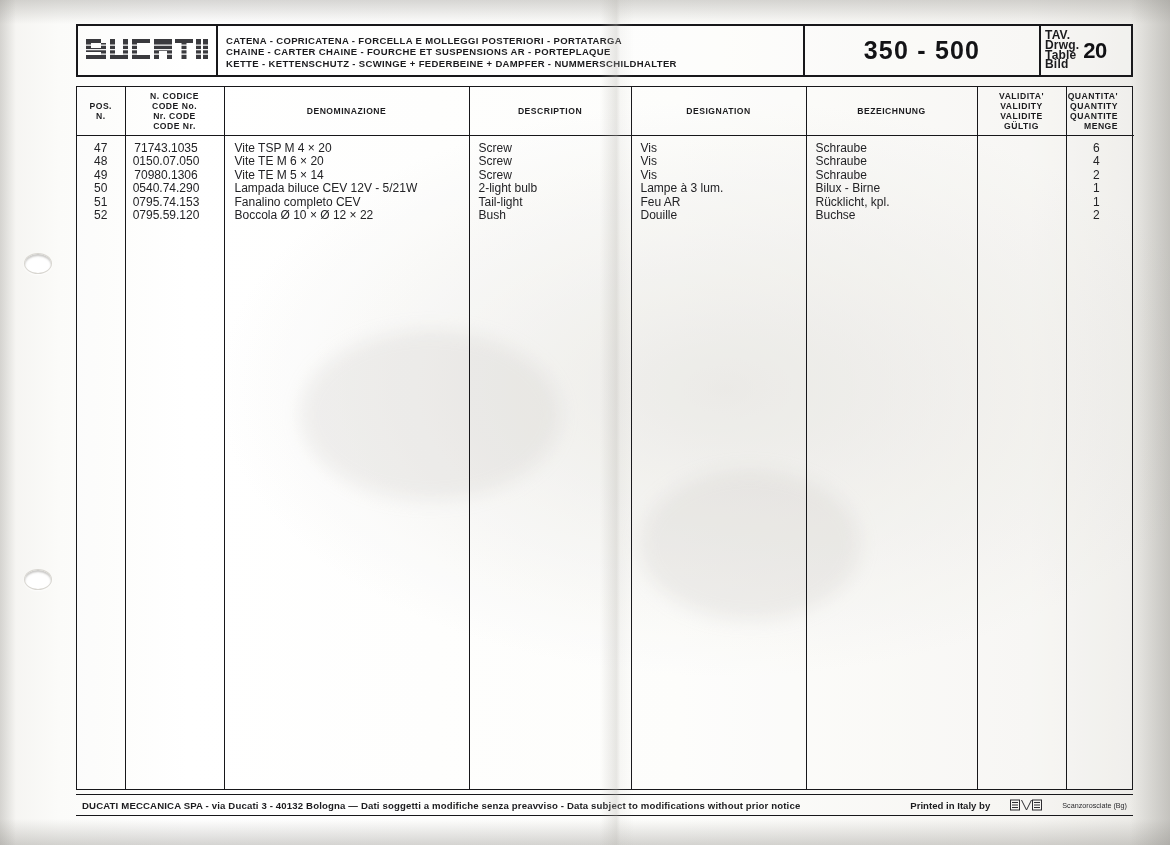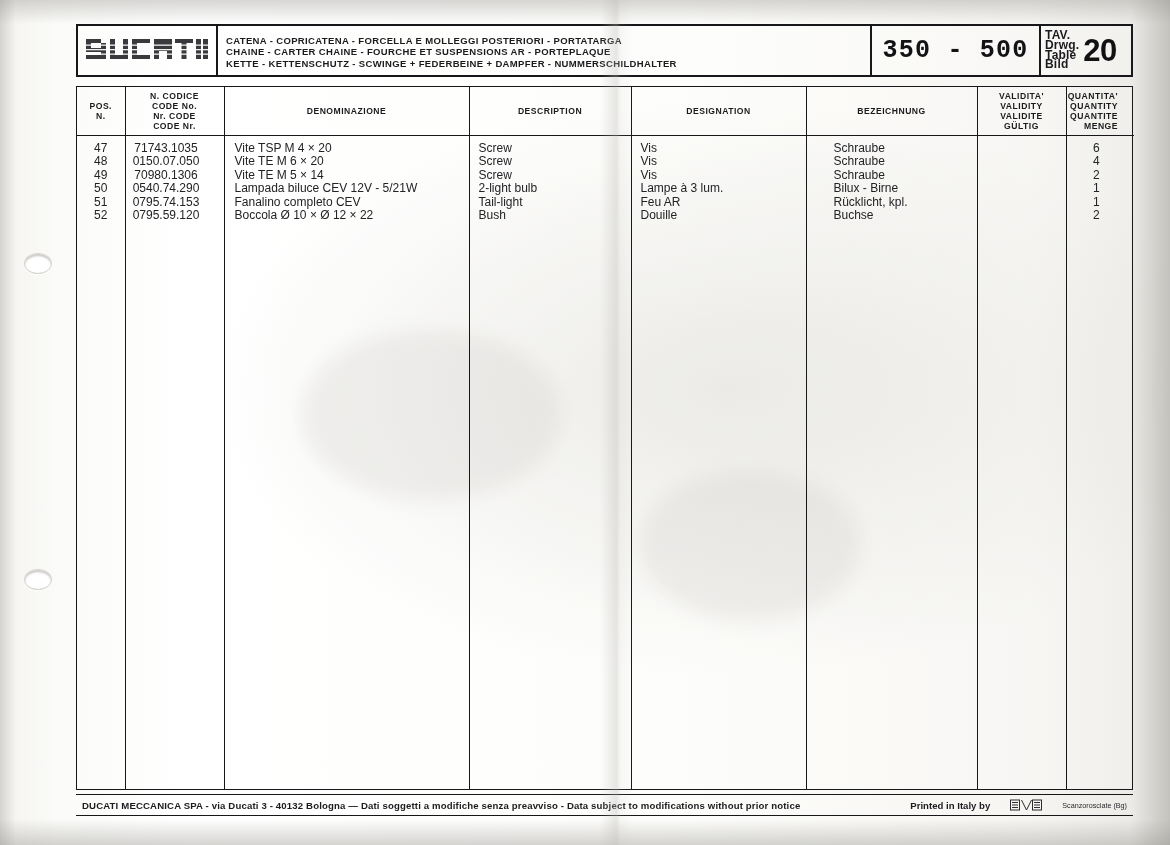--- a/index.html
+++ b/index.html
@@ -93,25 +93,24 @@
   }
   .title-line {
     font-size: 9.5px;
     font-weight: bold;
     letter-spacing: 0.36px;
     color: #1b1b1e;
     line-height: 11.6px;
     white-space: nowrap;
   }
   #model-cell {
-    width: 169px;
+    width: 236px;
     border-left: 2px solid #17171a;
     display: flex; align-items: center; justify-content: center;
     box-sizing: border-box;
-    font-family: Liberation Mono, monospace;
   }
   #model-text {
     font-size: 25px;
     font-weight: bold;
     letter-spacing: 1.2px;
     color: #131316;
   }
   #table-cell {
     width: 92px;
     border-left: 2px solid #17171a;
@@ -121,21 +120,21 @@
   }
   #table-labels {
     display: flex; flex-direction: column;
     font-size: 12px;
     font-weight: bold;
     line-height: 9.8px;
     color: #1b1b1e;
     letter-spacing: 0.2px;
   }
   #table-number {
-    font-size: 31px;
+    font-size: 22px;
     font-weight: bold;
     color: #111114;
     margin-left: 4px;
     letter-spacing: -0.5px;
   }
 
   
   #table-wrap {
     position: absolute;
     left: 76px; top: 86px;
@@ -185,21 +184,21 @@
     height: 13.6px;
     line-height: 13.6px;
     white-space: nowrap;
     overflow: hidden;
   }
   .c-pos > div { text-align: center; }
   .c-code > div { text-align: center; padding-right: 17px; }
   .c-den > div { padding-left: 10px; }
   .c-desc > div { padding-left: 9px; }
   .c-desig > div { padding-left: 9px; }
-  .c-bez > div { padding-left: 27px; }
+  .c-bez > div { padding-left: 9px; }
   .c-qty > div { text-align: center; padding-right: 8px; }
 
   
   #footer {
     position: absolute;
     left: 76px; top: 794px;
     width: 1057px; height: 22px;
     border-top: 1.8px solid #17171a;
     border-bottom: 1.8px solid #17171a;
     box-sizing: border-box;

